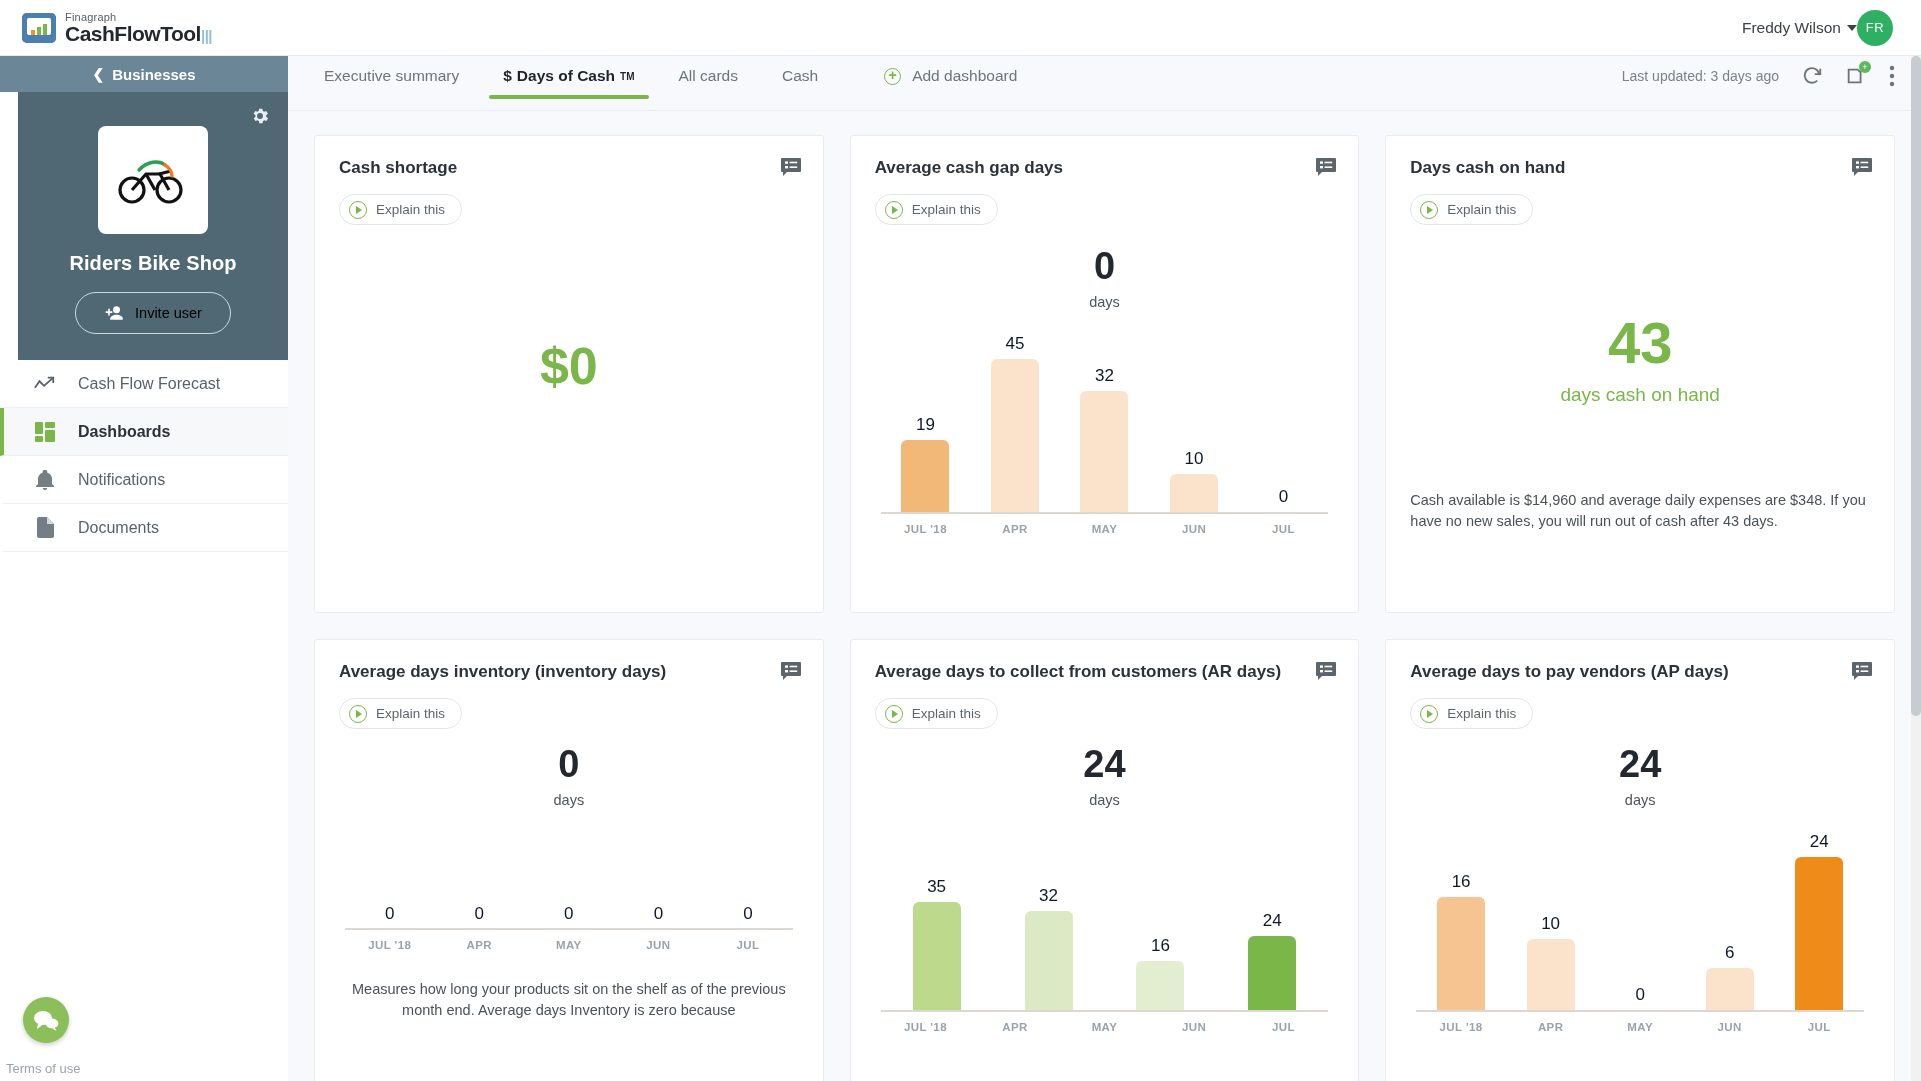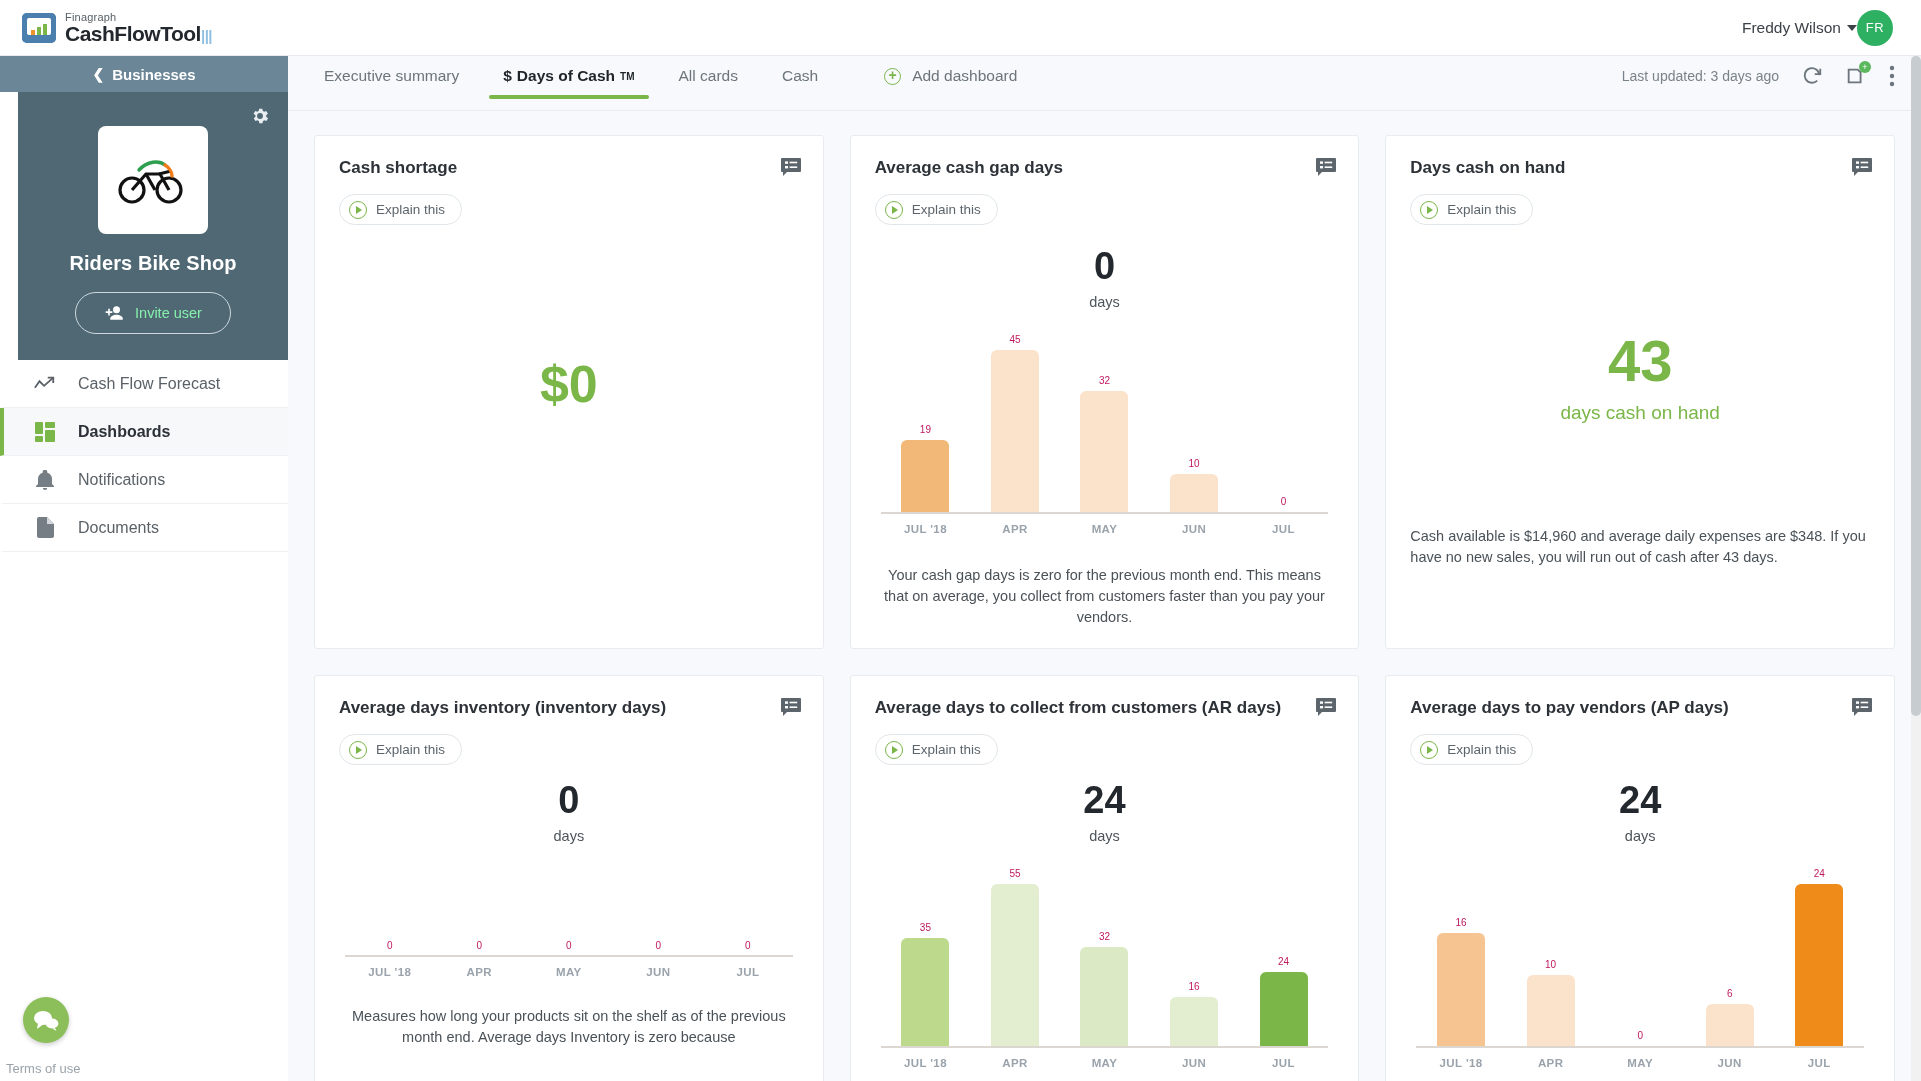--- a/index.html
+++ b/index.html
@@ -64,21 +64,21 @@
     width: 110px; height: 108px; background: #fff; border-radius: 8px;
     margin: 22px auto 0; display: flex; align-items: center; justify-content: center;
   }
   .shop-name {
     text-align: center; color: #fff; font-size: 20px; font-weight: bold;
     margin-top: 18px; letter-spacing: .1px;
   }
   .invite-btn {
     display: flex; align-items: center; justify-content: center; gap: 11px;
     width: 156px; height: 42px; margin: 17px auto 0;
-    border: 1px solid #cdd9de; border-radius: 22px; color: #86efac; font-size: 14.5px;
+    border: 1px solid #cdd9de; border-radius: 22px; color: #000000; font-size: 14.5px;
     cursor: pointer; background: transparent;
   }
   .nav { background: #fff; }
   .nav-item {
     display: flex; align-items: center; height: 48px; padding-left: 30px; gap: 22px;
     font-size: 16px; color: #5a6167; cursor: pointer; border-left: 4px solid transparent;
     border-bottom: 1px solid #eef1f3;
   }
   .nav-item .ico { width: 22px; display:flex; align-items:center; justify-content:center; }
   .nav-item.active {
@@ -170,21 +170,21 @@
   }
   .card-desc.center { text-align: center; }
 
   
   .chart { margin: 0 6px; display: flex; flex-direction: column; }
   .bars {
     display: flex; align-items: flex-end; justify-content: space-around;
     height: 180px; border-bottom: 2px solid #ddd7d2; position: relative;
   }
   .bar-col { display: flex; flex-direction: column; align-items: center; width: 60px; height: 100%; justify-content: flex-end;}
-  .bar-val { font-size: 10px; color: #be185d; margin-bottom: 5px; }
+  .bar-val { font-size: 17px; color: #0f172a; margin-bottom: 5px; }
   .bar-rect { width: 48px; border-radius: 6px 6px 0 0; }
   .xaxis { display: flex; justify-content: space-around; margin-top: 9px; }
   .xlabel { width: 60px; text-align: center; font-size: 11.5px; color: #9aa3ab; font-weight: bold; letter-spacing: .4px;}
 
   .zero-row { display:flex; justify-content: space-around; border-bottom: 2px solid #ddd7d2; padding-bottom: 4px;}
   .zero-row .bar-val { width:60px; text-align:center; margin-bottom:0; }
 
   .scrollbar {
     position: absolute; right: 0; top: 56px; width: 10px; height: 1025px;
     background: #f1f1f1;
@@ -406,21 +406,20 @@
               </div>
             </div>
           <div class="xaxis">
               <div class="xlabel">JUL '18</div>
               <div class="xlabel">APR</div>
               <div class="xlabel">MAY</div>
               <div class="xlabel">JUN</div>
               <div class="xlabel">JUL</div>
             </div>
         </div>
-        <div class="card-desc center" style="margin-top:30px">Your cash gap days is zero for the previous month end. This means that on average, you collect from customers faster than you pay your vendors.</div>
       </div>
     </div>
 
     <div class="card">
       <div class="card-title">Days cash on hand</div>
       <span class="card-note-icon">
         <svg width="20" height="18" viewBox="0 0 20 18" fill="#5d656c">
             <path d="M0 1a1 1 0 011-1h18a1 1 0 011 1v12a1 1 0 01-1 1H6l-4 4v-4H1a1 1 0 01-1-1z"></path>
             <rect x="4" y="3.4" width="3" height="2.4" fill="#fff"></rect>
             <rect x="8.6" y="3.7" width="7.6" height="1.6" fill="#fff"></rect>
@@ -498,24 +497,20 @@
       <div class="card-body">
         <div class="big-num" style="margin-top:14px">24</div>
         <div class="sub-days">days</div>
         <div class="chart" style="margin-top:24px">
           <div class="bars">
               <div class="bar-col">
                 <div class="bar-val">35</div>
                 <div class="bar-rect" style="height: 108.182px; background: rgb(188, 217, 140);"></div>
               </div>
               <div class="bar-col">
-                <div class="bar-val">55</div>
-                <div class="bar-rect" style="height: 170px; background: rgb(227, 238, 208);"></div>
-              </div>
-              <div class="bar-col">
                 <div class="bar-val">32</div>
                 <div class="bar-rect" style="height: 98.9091px; background: rgb(219, 233, 196);"></div>
               </div>
               <div class="bar-col">
                 <div class="bar-val">16</div>
                 <div class="bar-rect" style="height: 49.4545px; background: rgb(227, 238, 208);"></div>
               </div>
               <div class="bar-col">
                 <div class="bar-val">24</div>
                 <div class="bar-rect" style="height: 74.1818px; background: rgb(122, 182, 72);"></div>

